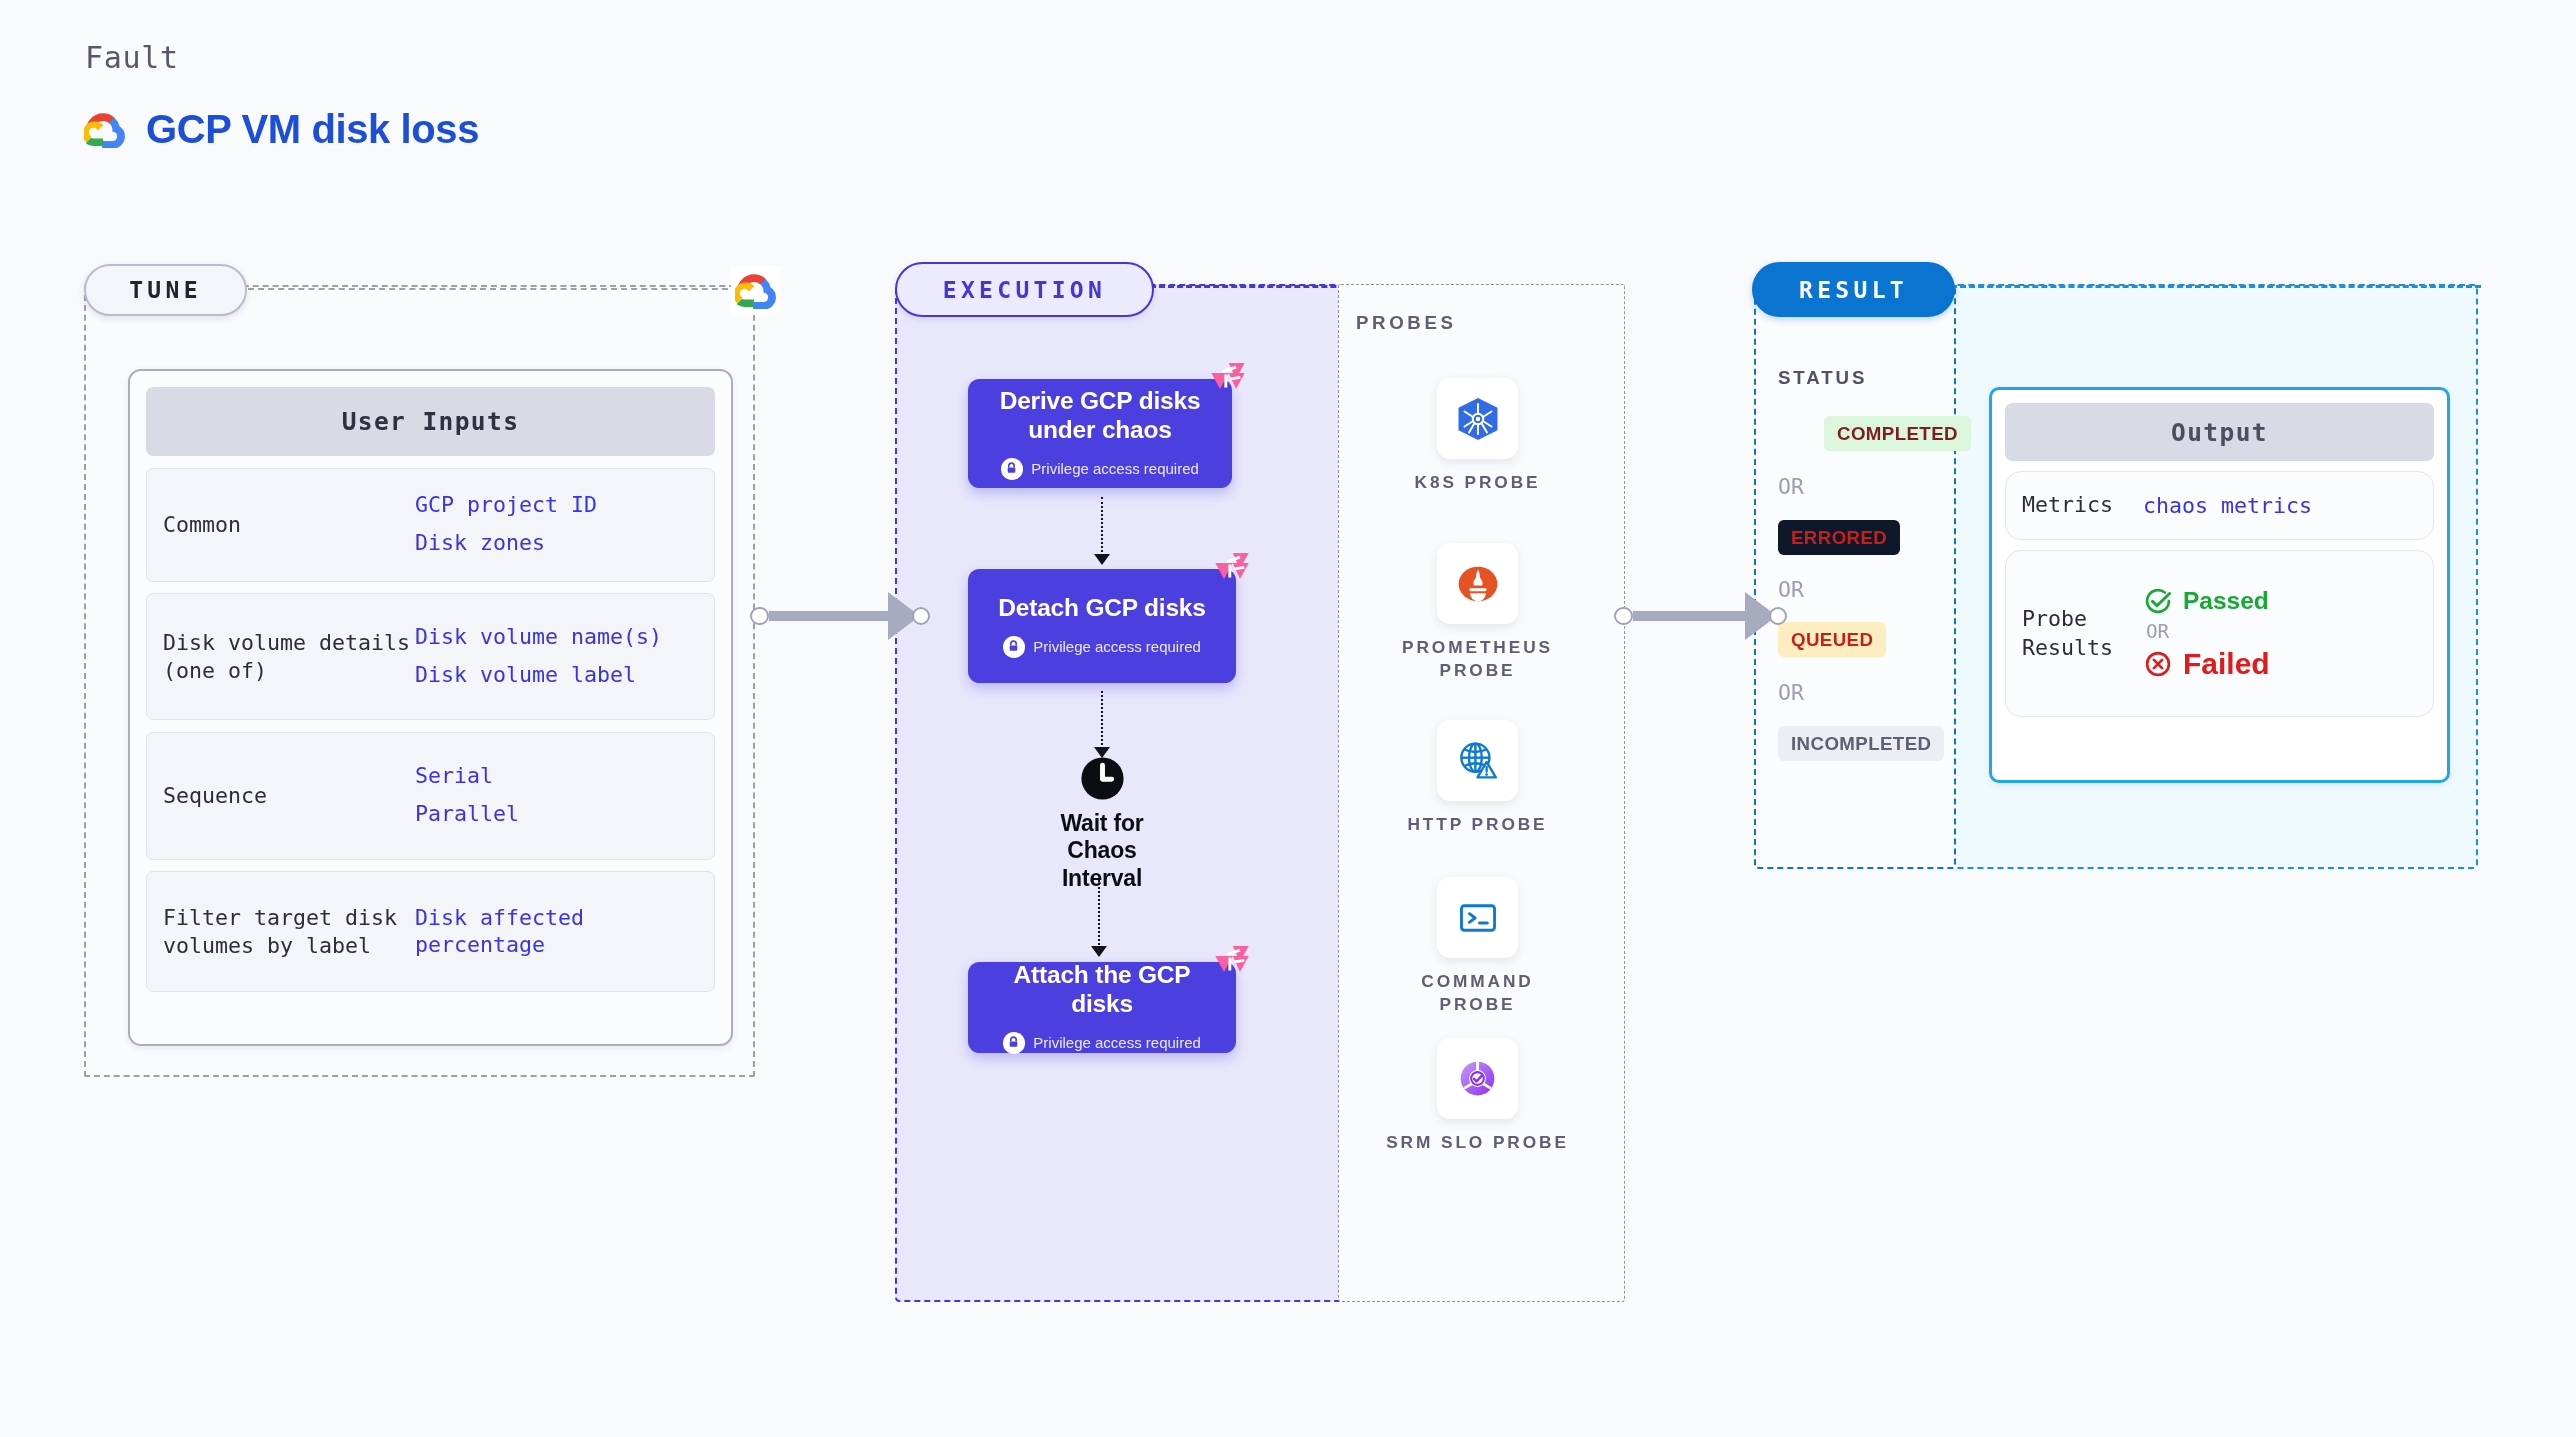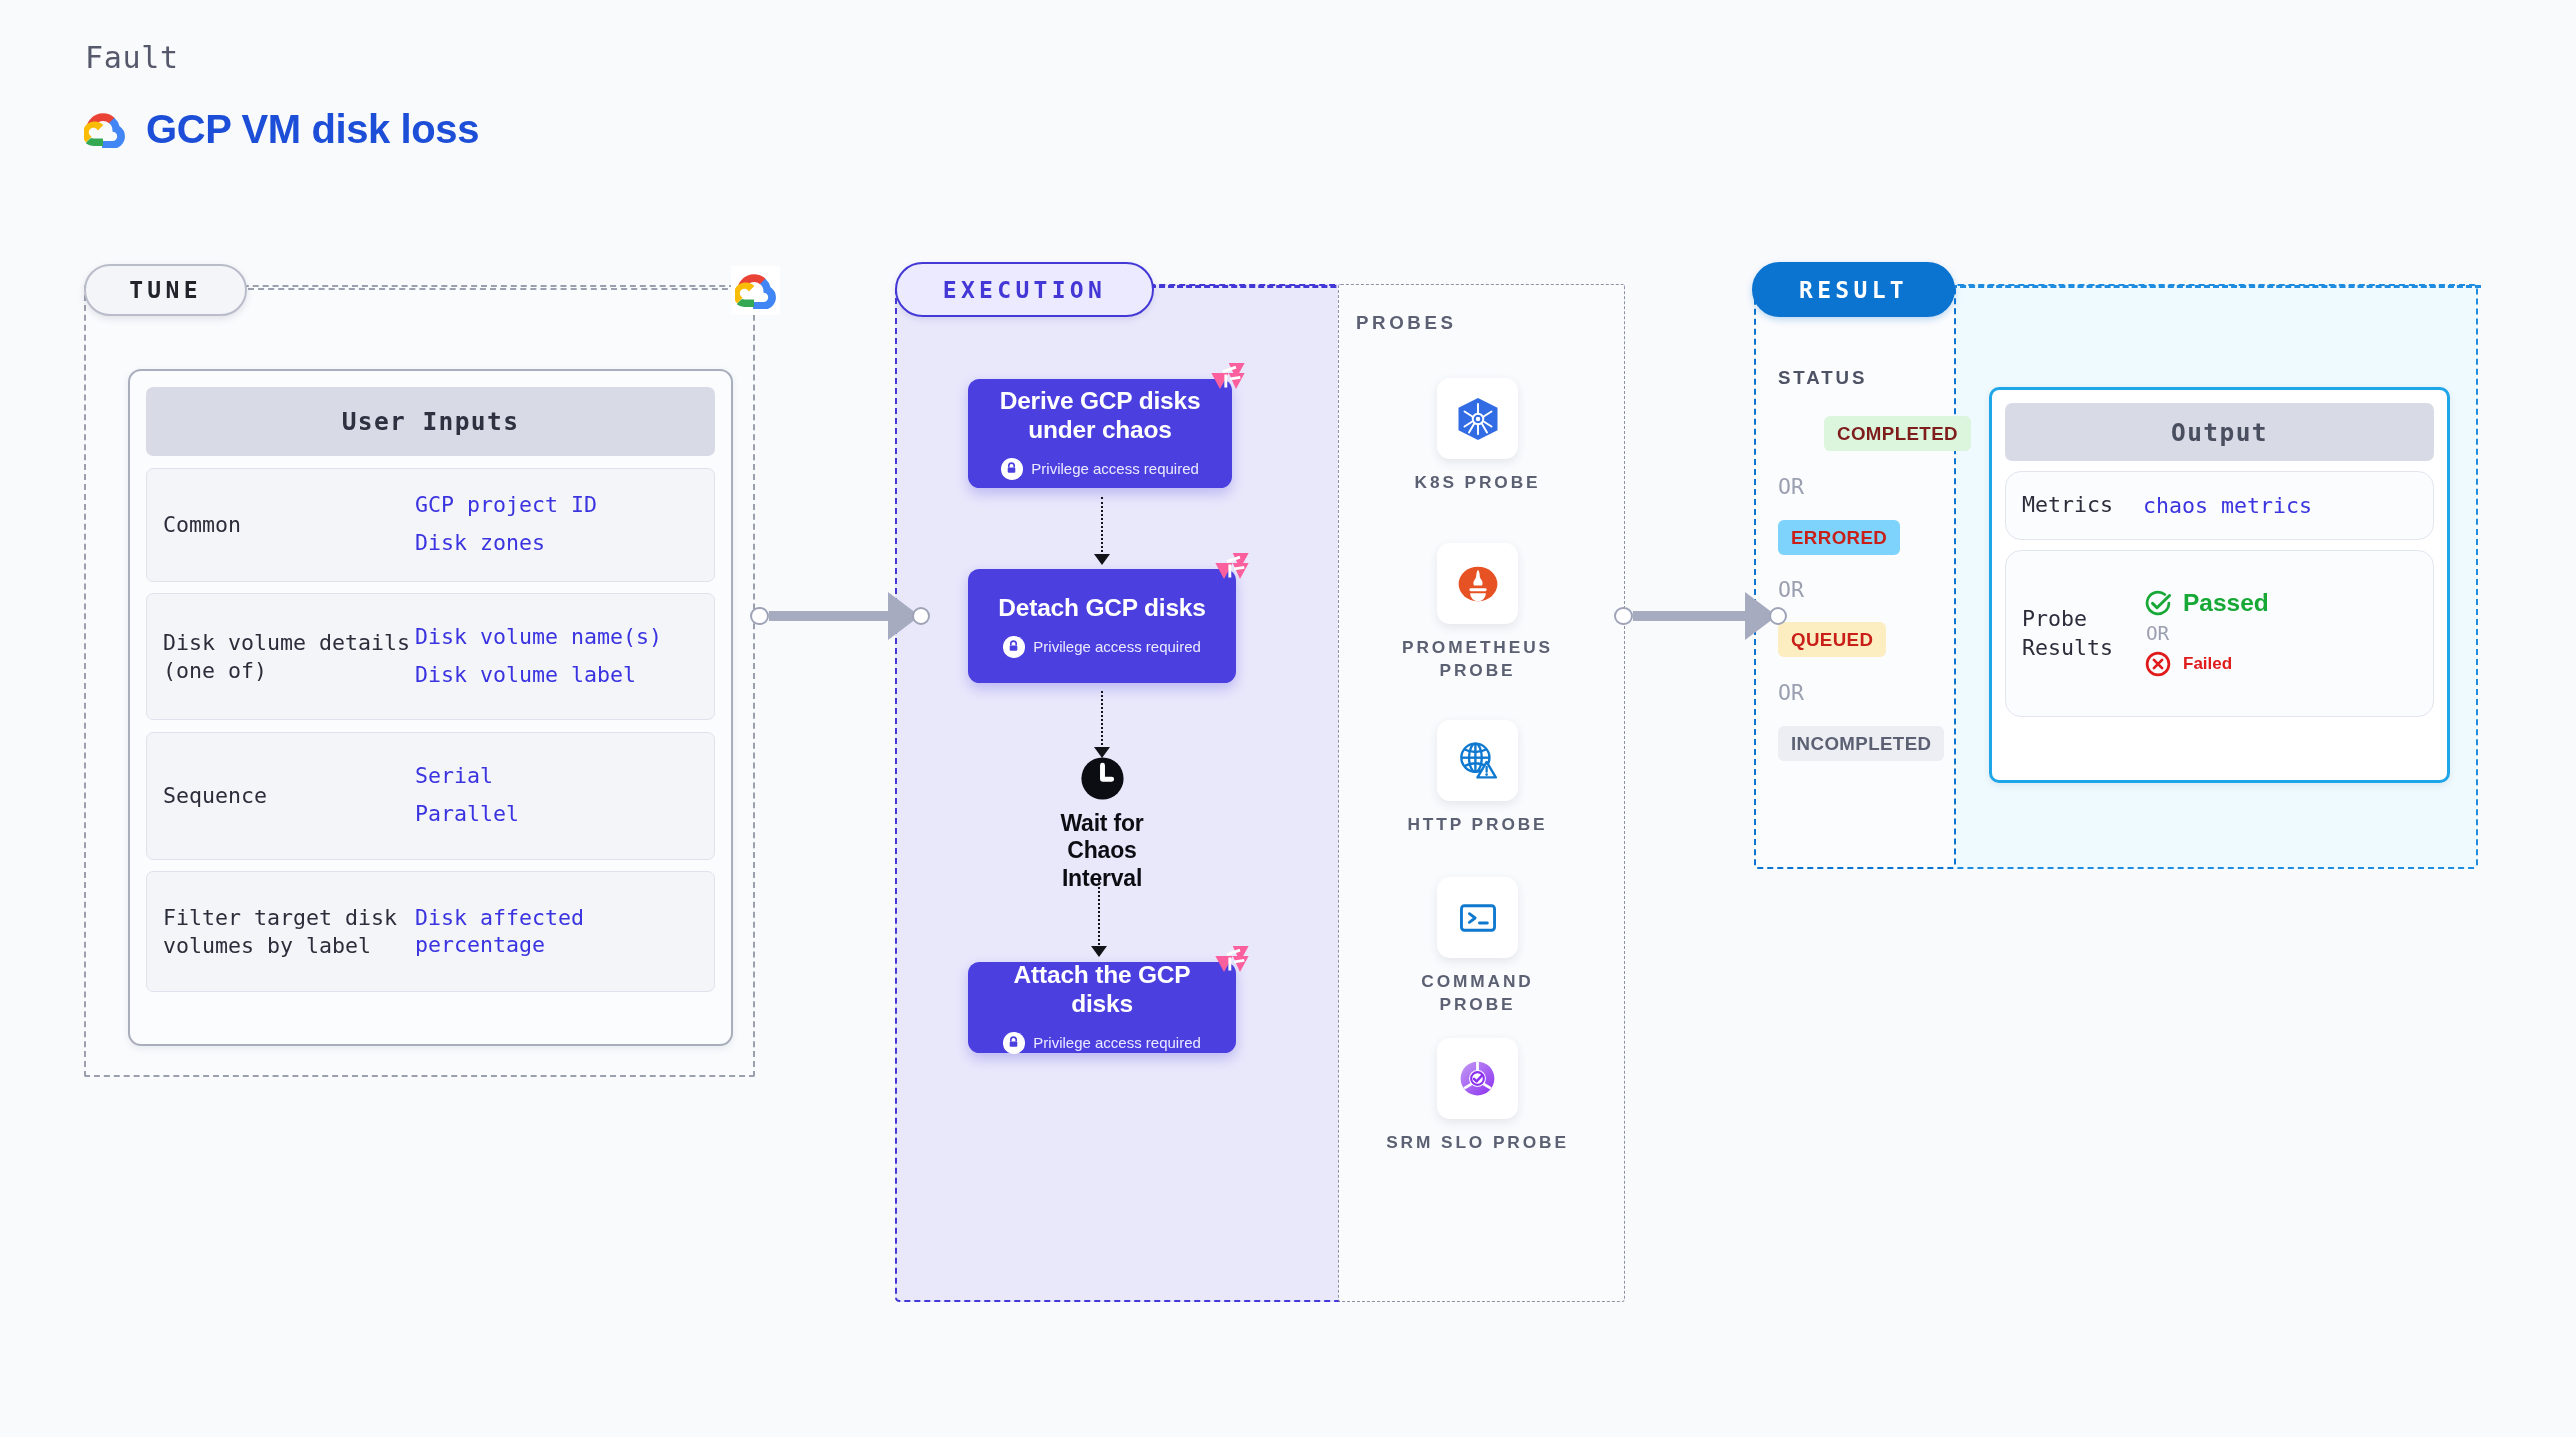--- a/index.html
+++ b/index.html
@@ -233,21 +233,21 @@
   .status-label {
     position: absolute; left: 1778px; top: 367px;
     font-size: 18.7px; font-weight: bold; letter-spacing: 2.9px; color: #4d5264;
   }
   .status-item { position: absolute; left: 1778px; }
   .status-badge {
     display: inline-block; border-radius: 5.8px;
     padding: 6.5px 13px; font-size: 18.7px; font-weight: bold; letter-spacing: 0.4px;
   }
   .sb-completed { background: #dcf5dd; color: #7f1d1d; margin-left: 46px; }
-  .sb-errored   { background: #7dd3fc; color: #c81f18; }
+  .sb-errored   { background: #0f172a; color: #c81f18; }
   .sb-queued    { background: #fdeec2; color: #c81f18; }
   .sb-incomplete{ background: #eceef4; color: #5b6072; }
   .status-or {
     font-size: 21.6px; color: #9ba0b0; font-family: "DejaVu Sans Mono", monospace;
   }
   .si1 { top: 416px; }
   .si2 { top: 474px; }
   .si3 { top: 520px; }
   .si4 { top: 577px; }
   .si5 { top: 622px; }
@@ -273,21 +273,21 @@
   }
   .orow-val {
     font-family: "DejaVu Sans Mono", monospace;
     font-size: 21.6px; color: #3a33e0;
   }
   .o1 { height: 69px; }
   .o2 { height: 167px; align-items: center; }
   .probe-res { display: flex; flex-direction: column; gap: 4.3px; }
   .pr-line { display: flex; align-items: center; gap: 10px; }
   .pr-passed { font-size: 24.5px; font-weight: bold; color: #17a836; }
-  .pr-failed { font-size: 17px; font-weight: bold; color: #e01b1b; }
+  .pr-failed { font-size: 30px; font-weight: bold; color: #e01b1b; }
   .pr-or {
     font-size: 19.4px; color: #9ba0b0; font-family: "DejaVu Sans Mono", monospace;
     margin-left: 2.9px;
   }
 </style>
 </head>
 <body>
 
 <div class="page">
 

